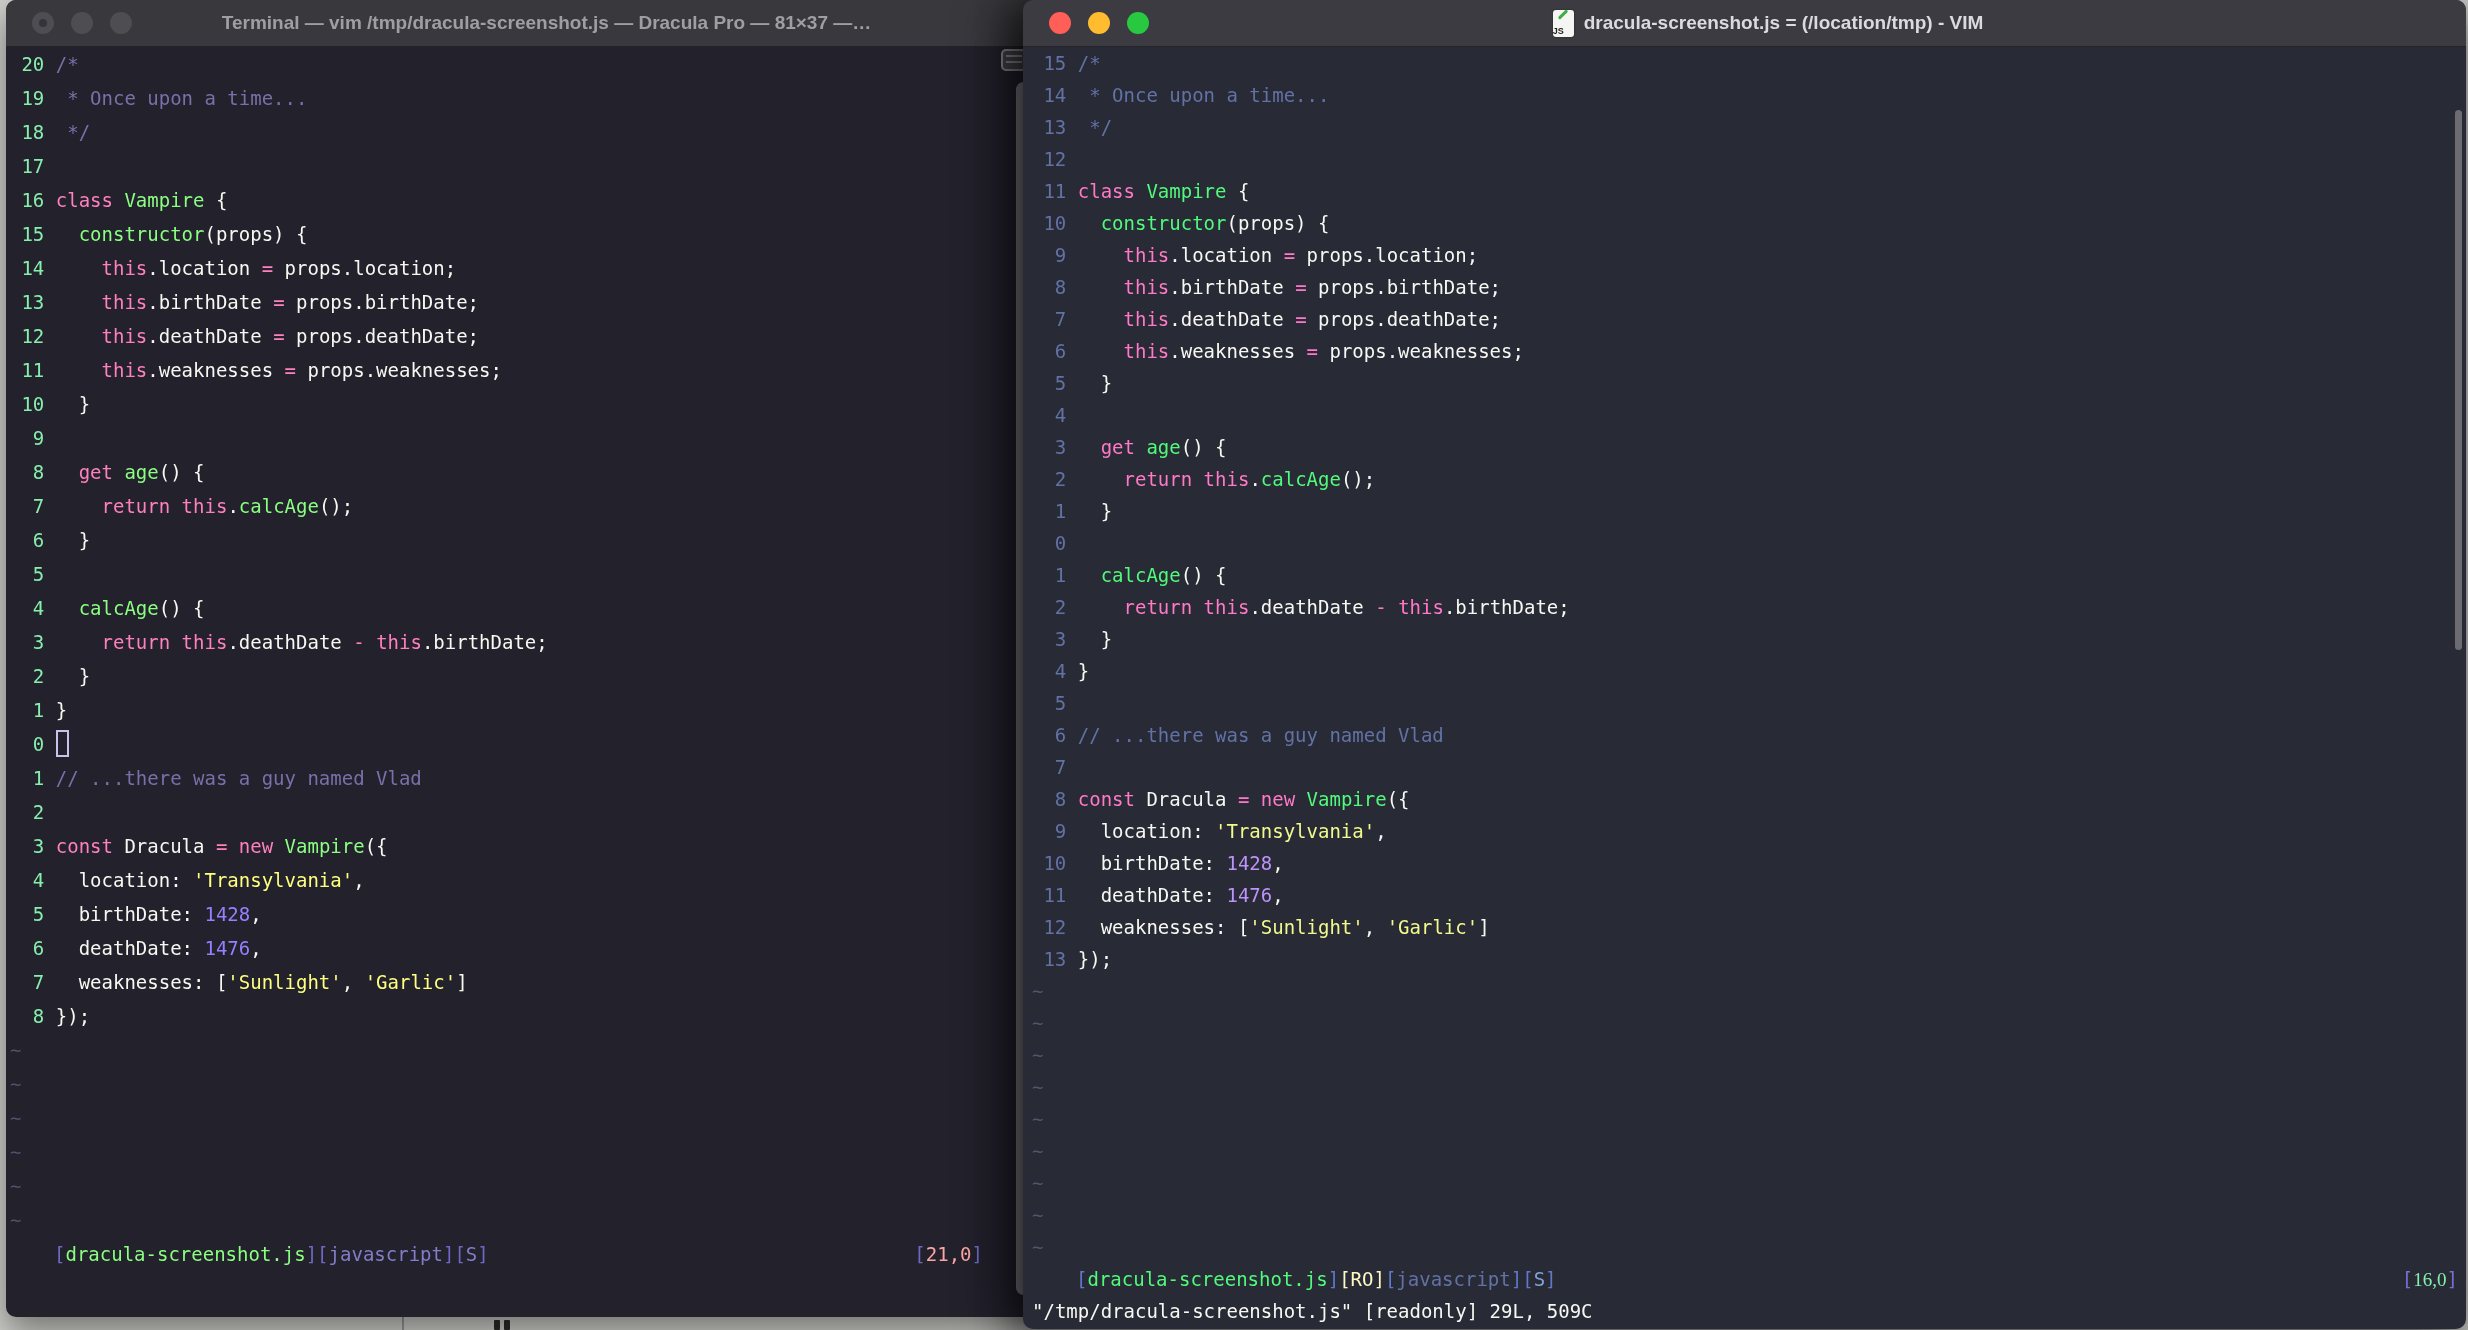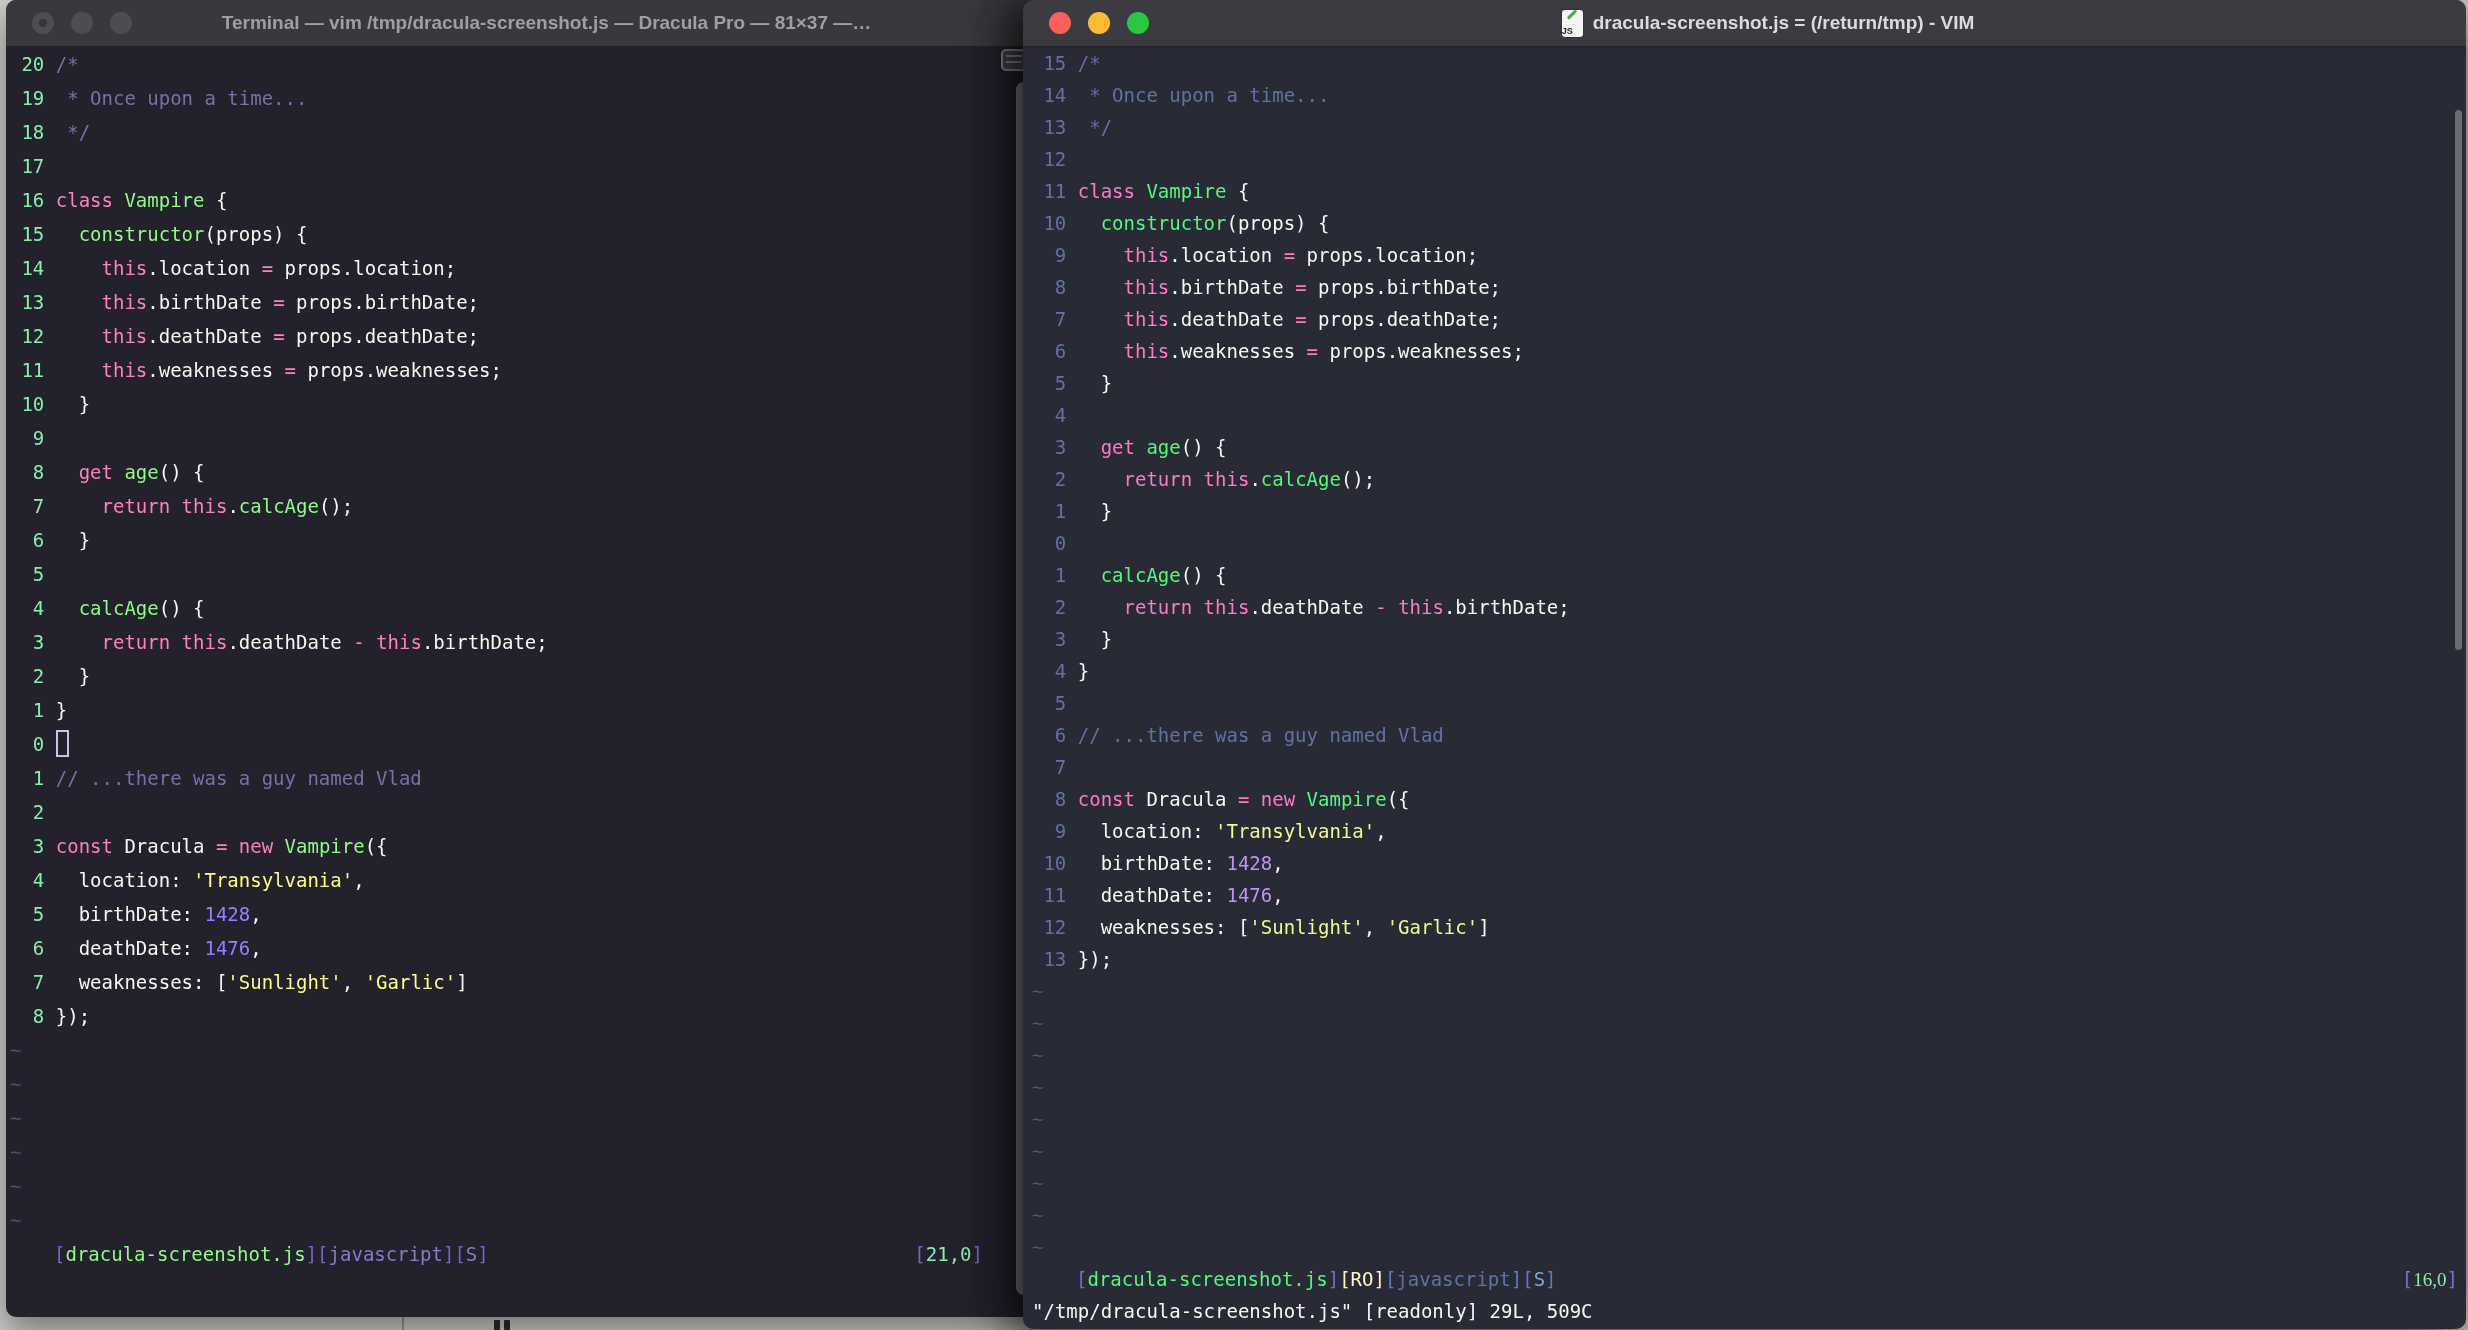--- a/index.html
+++ b/index.html
@@ -61,21 +61,21 @@
 
   .hollow-cursor{display:inline-block;width:9px;height:23px;border:2px solid #C9C3EC;
                  vertical-align:middle;margin-top:-4px;}
 
   
   .win-left .seg-com{color:#7970A9;} .win-left .seg-fg{color:#F8F8F2;}
   .win-left .seg-pink{color:#FF80BF;} .win-left .seg-green{color:#8AFF80;}
   .win-left .seg-yellow{color:#FFFF80;} .win-left .seg-num{color:#9580FF;}
   .win-left .seg-sb{color:#6E68C4;} .win-left .seg-sf{color:#8AFF80;}
   .win-left .seg-sm{color:#837DC9;} .win-left .seg-ss{color:#837DC9;}
-  .win-left .seg-rb{color:#6E68C4;} .win-left .seg-rn{color:#86efac;}
+  .win-left .seg-rb{color:#6E68C4;} .win-left .seg-rn{color:#fca5a5;}
 
   
   .win-right .seg-com{color:#6272A4;} .win-right .seg-fg{color:#F8F8F2;}
   .win-right .seg-pink{color:#FF79C6;} .win-right .seg-green{color:#50FA7B;}
   .win-right .seg-yellow{color:#F1FA8C;} .win-right .seg-num{color:#BD93F9;}
   .win-right .seg-sb{color:#5F78C8;} .win-right .seg-sf{color:#50FA7B;}
   .win-right .seg-so{color:#fef9c3;} .win-right .seg-sm{color:#6272A4;}
   .win-right .seg-ss{color:#82A5D6;} .win-right .seg-rb{color:#7472CE;}
   .win-right .seg-rn{color:#86efac;font-family:Liberation Serif, serif;}
 
@@ -121,21 +121,21 @@
     <div class="titlebar">
       <div class="lights">
         <span class="tl red"></span>
         <span class="tl yellow"></span>
         <span class="tl green"></span>
       </div>
       <span class="doc-icon">
         <span class="pencil"></span>
         <span class="js">JS</span>
       </span>
-      <span>dracula-screenshot.js = (/return/tmp) - VIM</span>
+      <span>dracula-screenshot.js = (/location/tmp) - VIM</span>
     </div>
 
     <div class="coderows"><div class="row"><span class="ln">15</span><span><span class="seg-com">/*</span></span></div><div class="row"><span class="ln">14</span><span><span class="seg-com"> * Once upon a time...</span></span></div><div class="row"><span class="ln">13</span><span><span class="seg-com"> */</span></span></div><div class="row"><span class="ln">12</span><span></span></div><div class="row"><span class="ln">11</span><span><span class="seg-pink">class</span><span class="seg-fg"> </span><span class="seg-green">Vampire</span><span class="seg-fg"> {</span></span></div><div class="row"><span class="ln">10</span><span><span class="seg-fg">  </span><span class="seg-green">constructor</span><span class="seg-fg">(props) {</span></span></div><div class="row"><span class="ln">9</span><span><span class="seg-fg">    </span><span class="seg-pink">this</span><span class="seg-fg">.location </span><span class="seg-pink">=</span><span class="seg-fg"> props.location;</span></span></div><div class="row"><span class="ln">8</span><span><span class="seg-fg">    </span><span class="seg-pink">this</span><span class="seg-fg">.birthDate </span><span class="seg-pink">=</span><span class="seg-fg"> props.birthDate;</span></span></div><div class="row"><span class="ln">7</span><span><span class="seg-fg">    </span><span class="seg-pink">this</span><span class="seg-fg">.deathDate </span><span class="seg-pink">=</span><span class="seg-fg"> props.deathDate;</span></span></div><div class="row"><span class="ln">6</span><span><span class="seg-fg">    </span><span class="seg-pink">this</span><span class="seg-fg">.weaknesses </span><span class="seg-pink">=</span><span class="seg-fg"> props.weaknesses;</span></span></div><div class="row"><span class="ln">5</span><span><span class="seg-fg">  }</span></span></div><div class="row"><span class="ln">4</span><span></span></div><div class="row"><span class="ln">3</span><span><span class="seg-fg">  </span><span class="seg-pink">get</span><span class="seg-fg"> </span><span class="seg-green">age</span><span class="seg-fg">() {</span></span></div><div class="row"><span class="ln">2</span><span><span class="seg-fg">    </span><span class="seg-pink">return</span><span class="seg-fg"> </span><span class="seg-pink">this</span><span class="seg-fg">.</span><span class="seg-green">calcAge</span><span class="seg-fg">();</span></span></div><div class="row"><span class="ln">1</span><span><span class="seg-fg">  }</span></span></div><div class="row"><span class="ln">0</span><span></span></div><div class="row"><span class="ln">1</span><span><span class="seg-fg">  </span><span class="seg-green">calcAge</span><span class="seg-fg">() {</span></span></div><div class="row"><span class="ln">2</span><span><span class="seg-fg">    </span><span class="seg-pink">return</span><span class="seg-fg"> </span><span class="seg-pink">this</span><span class="seg-fg">.deathDate </span><span class="seg-pink">-</span><span class="seg-fg"> </span><span class="seg-pink">this</span><span class="seg-fg">.birthDate;</span></span></div><div class="row"><span class="ln">3</span><span><span class="seg-fg">  }</span></span></div><div class="row"><span class="ln">4</span><span><span class="seg-fg">}</span></span></div><div class="row"><span class="ln">5</span><span></span></div><div class="row"><span class="ln">6</span><span><span class="seg-com">// ...there was a guy named Vlad</span></span></div><div class="row"><span class="ln">7</span><span></span></div><div class="row"><span class="ln">8</span><span><span class="seg-pink">const</span><span class="seg-fg"> Dracula </span><span class="seg-pink">=</span><span class="seg-fg"> </span><span class="seg-pink">new</span><span class="seg-fg"> </span><span class="seg-green">Vampire</span><span class="seg-fg">({</span></span></div><div class="row"><span class="ln">9</span><span><span class="seg-fg">  location: </span><span class="seg-yellow">'Transylvania'</span><span class="seg-fg">,</span></span></div><div class="row"><span class="ln">10</span><span><span class="seg-fg">  birthDate: </span><span class="seg-num">1428</span><span class="seg-fg">,</span></span></div><div class="row"><span class="ln">11</span><span><span class="seg-fg">  deathDate: </span><span class="seg-num">1476</span><span class="seg-fg">,</span></span></div><div class="row"><span class="ln">12</span><span><span class="seg-fg">  weaknesses: [</span><span class="seg-yellow">'Sunlight'</span><span class="seg-fg">, </span><span class="seg-yellow">'Garlic'</span><span class="seg-fg">]</span></span></div><div class="row"><span class="ln">13</span><span><span class="seg-fg">});</span></span></div><div class="tilde-row">~</div><div class="tilde-row">~</div><div class="tilde-row">~</div><div class="tilde-row">~</div><div class="tilde-row">~</div><div class="tilde-row">~</div><div class="tilde-row">~</div><div class="tilde-row">~</div><div class="tilde-row">~</div><div class="statusrow"><span><span class="seg-sb">[</span><span class="seg-sf">dracula-screenshot.js</span><span class="seg-sb">]</span><span class="seg-so">[RO]</span><span class="seg-sb">[</span><span class="seg-sm">javascript</span><span class="seg-sb">][</span><span class="seg-ss">S</span><span class="seg-sb">]</span></span><span class="ruler"><span class="seg-rb">[</span><span class="seg-rn">16,0</span><span class="seg-rb">]</span></span></div><div class="msg-row">"/tmp/dracula-screenshot.js" [readonly] 29L, 509C</div></div>
 
     <div class="scroll-thumb-right"></div>
   </div>
 
 </div>
 
 </body></html>

